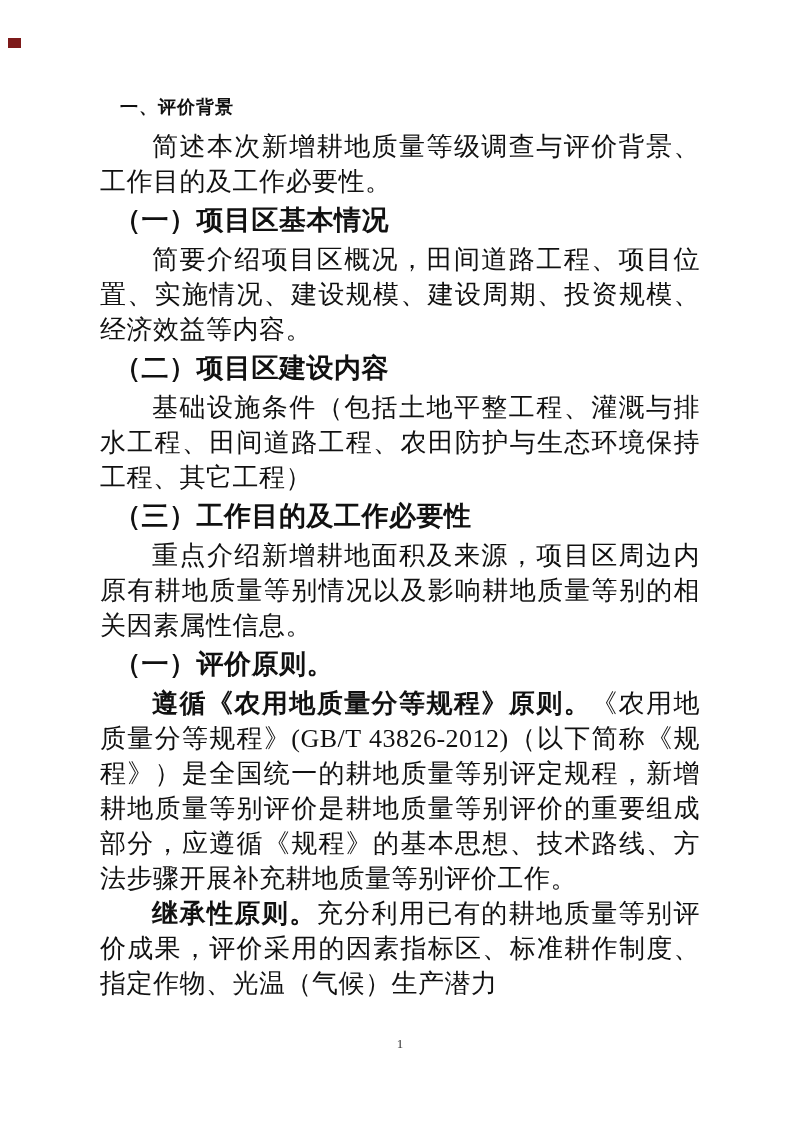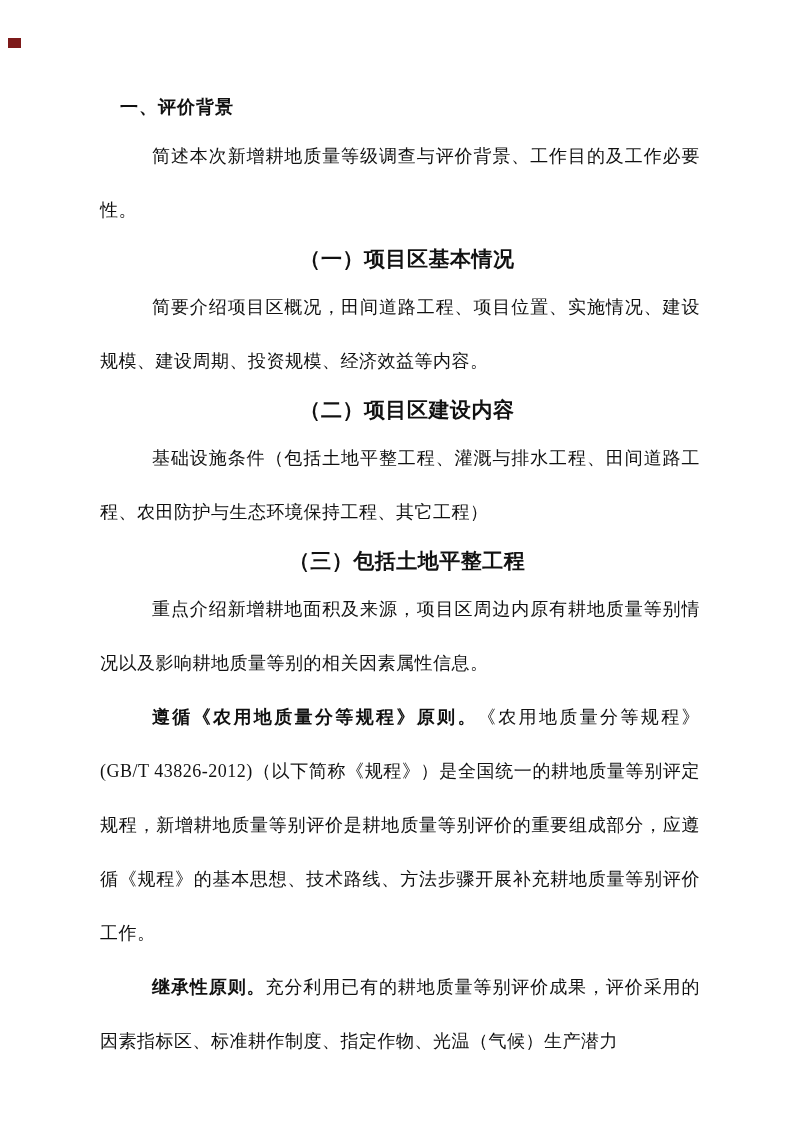--- a/index.html
+++ b/index.html
@@ -35,36 +35,35 @@
   }
   .h1 {
     font-size: 18px;
     line-height: 43px;
     font-weight: 700;
     padding-left: 20px;
     letter-spacing: 1px;
     white-space: nowrap;
   }
   .h2 {
-    font-size: 21px;
+    font-size: 27px;
     line-height: 43px;
     font-weight: 700;
     padding-left: 14px;
     letter-spacing: 0.5px;
     white-space: nowrap;
     font-family: "Liberation Sans", "DejaVu Sans", sans-serif;
-    text-align: center;
   }
   .h2.light {
     font-family: "Liberation Serif", "DejaVu Serif", serif;
     font-weight: 600;
   }
   .para {
-    font-size: 18px;
-    line-height: 54px;
+    font-size: 26px;
+    line-height: 35px;
     margin: 0;
     text-align: justify;
     text-justify: inter-character;
     text-indent: 52px;
     letter-spacing: 0.5px;
   }
   .para .lead {
     font-weight: 700;
   }
   .page-number {
@@ -98,27 +97,28 @@
     <p class="para">
       <span>简要介绍项目区概况，田间道路工程、项目位置、实施情况、建设规模、建设周期、投资规模、经济效益等内容。</span>
     </p>
 
     <div class="h2">（二）项目区建设内容</div>
 
     <p class="para">
       <span>基础设施条件（包括土地平整工程、灌溉与排水工程、田间道路工程、农田防护与生态环境保持工程、其它工程）</span>
     </p>
 
-    <div class="h2">（三）包括土地平整工程</div>
+    <div class="h2">（三）工作目的及工作必要性</div>
 
     <p class="para">
       <span>重点介绍新增耕地面积及来源，项目区周边内原有耕地质量等别情况以及影响耕地质量等别的相关因素属性信息。</span>
     </p>
 
 
+    <div class="h2 light">（一）评价原则。</div>
 
     <p class="para">
       <strong class="lead">遵循《农用地质量分等规程》原则。</strong><span>《农用地质量分等规程》(GB/T 43826-2012)（以下简称《规程》）是全国统一的耕地质量等别评定规程，新增耕地质量等别评价是耕地质量等别评价的重要组成部分，应遵循《规程》的基本思想、技术路线、方法步骤开展补充耕地质量等别评价工作。</span>
     </p>
 
     <p class="para">
       <strong class="lead">继承性原则。</strong><span>充分利用已有的耕地质量等别评价成果，评价采用的因素指标区、标准耕作制度、指定作物、光温（气候）生产潜力</span>
     </p>
 
   </div>

